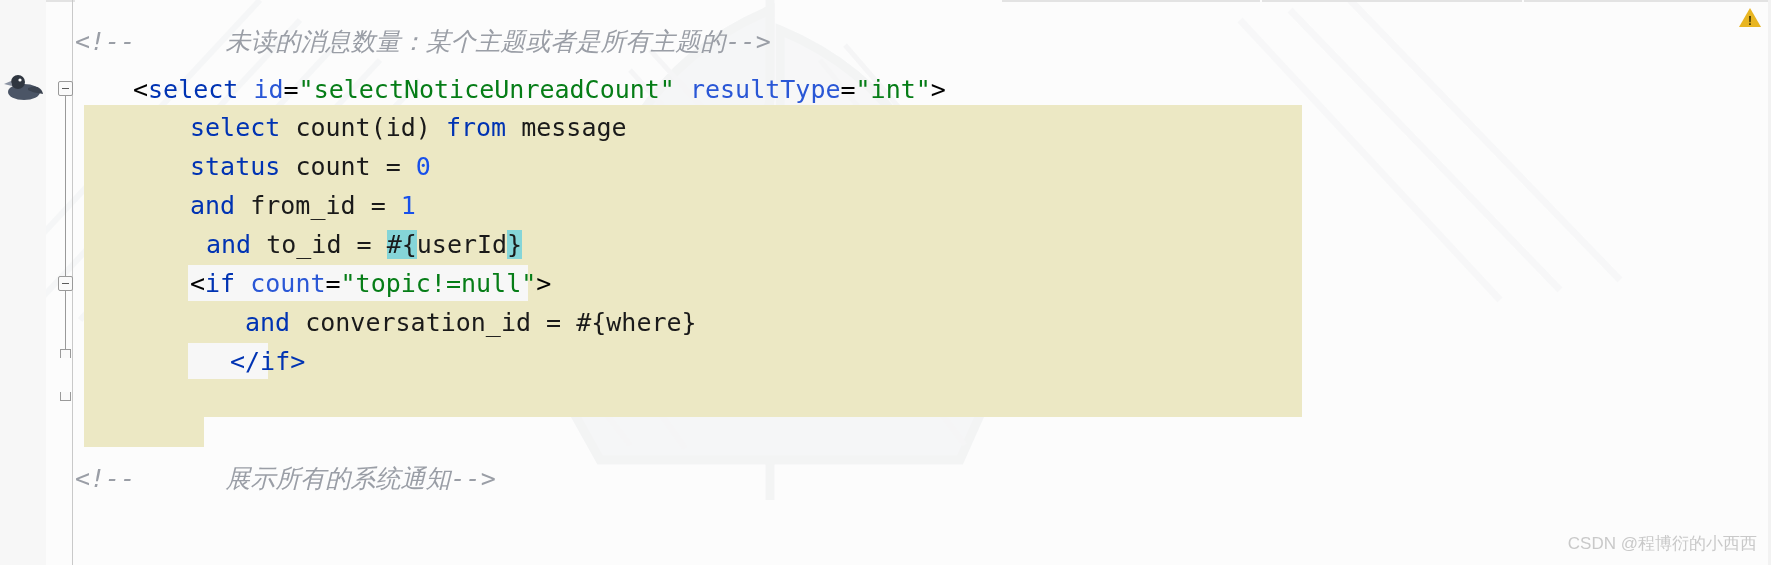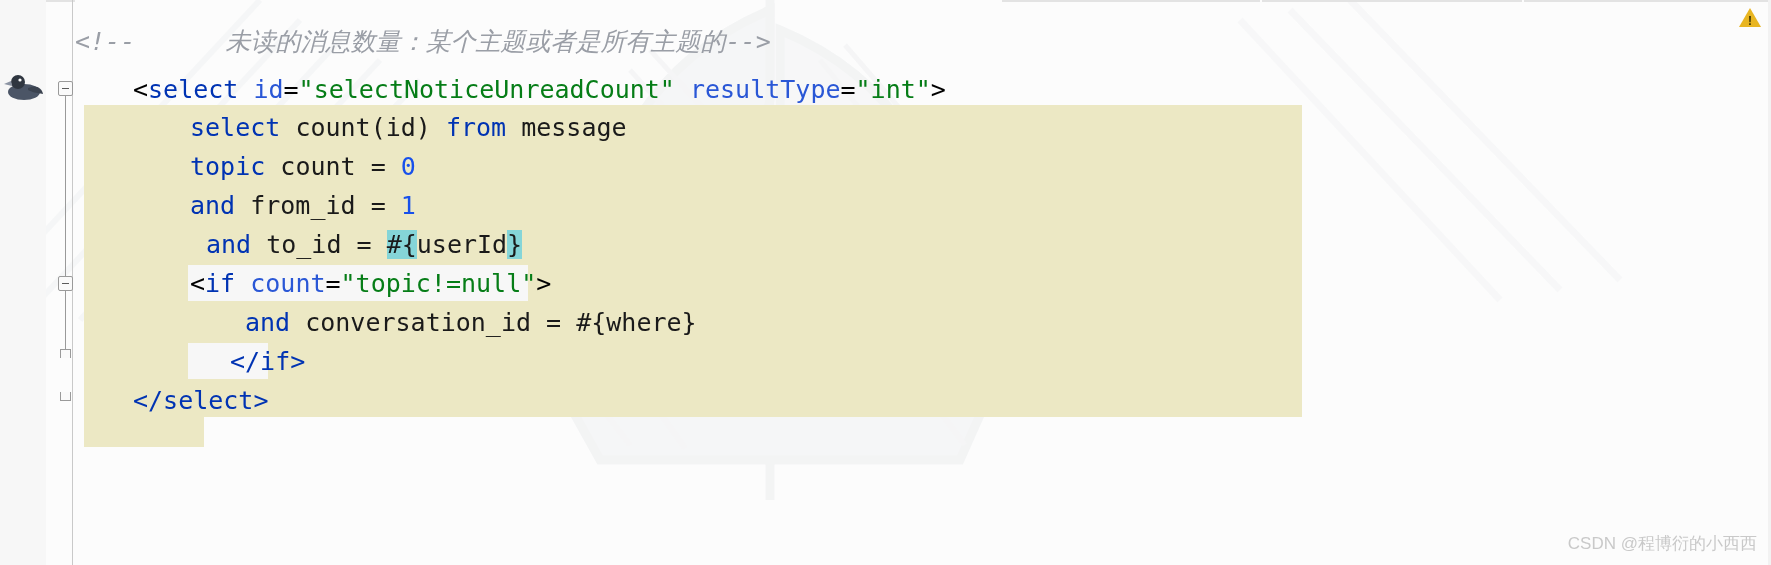--- a/index.html
+++ b/index.html
@@ -237,34 +237,34 @@
   <div class="hl-white" style="left:188px; top:343px; width:80px; height:36px;"></div>
 
   <div id="code">
 
     <div class="line" style="left:75px; top:22px;"><span class="comment">&lt;!--</span><span class="comment">      </span><span class="comment">未读的消息数量：某个主题或者是所有主题的--&gt;</span></div>
 
     <div class="line" style="left:133px; top:70px;"><span class="tagp">&lt;</span><span class="tagname">select</span><span class="plain"> </span><span class="attr">id</span><span class="tagp">=</span><span class="str">"selectNoticeUnreadCount"</span><span class="plain"> </span><span class="attr">resultType</span><span class="tagp">=</span><span class="str">"int"</span><span class="tagp">&gt;</span></div>
 
     <div class="line" style="left:190px; top:108px;"><span class="kw">select</span><span class="plain"> </span><span class="ident">count</span><span class="plain">(</span><span class="ident">id</span><span class="plain">)</span><span class="plain"> </span><span class="kw">from</span><span class="plain"> </span><span class="plain">message</span></div>
 
-    <div class="line" style="left:190px; top:147px;"><span class="kw">topic</span><span class="plain"> </span><span class="ident">count</span><span class="plain"> </span><span class="plain">=</span><span class="plain"> </span><span class="num">0</span></div>
+    <div class="line" style="left:190px; top:147px;"><span class="kw">status</span><span class="plain"> </span><span class="ident">count</span><span class="plain"> </span><span class="plain">=</span><span class="plain"> </span><span class="num">0</span></div>
 
     <div class="line" style="left:190px; top:186px;"><span class="kw">and</span><span class="plain"> </span><span class="ident">from_id</span><span class="plain"> </span><span class="plain">=</span><span class="plain"> </span><span class="num">1</span></div>
 
     <div class="line" style="left:190px; top:225px;margin-left:16px;"><span class="kw">and</span><span class="plain"> </span><span class="ident">to_id</span><span class="plain"> </span><span class="plain">=</span><span class="plain"> </span><span class="plain brace-hl">#{</span><span class="plain">userId</span><span class="plain brace-hl">}</span></div>
 
     <div class="line" style="left:190px; top:264px;"><span class="tagp">&lt;</span><span class="tagname">if</span><span class="plain"> </span><span class="attr">count</span><span class="tagp">=</span><span class="str">"topic!=null"</span><span class="tagp">&gt;</span></div>
 
     <div class="line" style="left:245px; top:303px;"><span class="kw">and</span><span class="plain"> </span><span class="ident">conversation_id</span><span class="plain"> </span><span class="plain">=</span><span class="plain"> </span><span class="plain">#{</span><span class="plain">where</span><span class="plain">}</span></div>
 
     <div class="line" style="left:190px; top:342px;margin-left:40px;"><span class="tagname">&lt;/if&gt;</span></div>
 
-    <div class="line" style="left:133px; top:381px;"><span class="tagname">&lt;/select&gt;</span></div>
-
+
+    <div class="line" style="left:75px; top:458px; top:459px;"><span class="comment">&lt;!--</span><span class="comment">      </span><span class="comment">展示所有的系统通知--&gt;</span></div>
   </div>
 
   <div class="warn-tri"></div>
   <div class="warn-bang">!</div>
 
   <div class="right-edge"></div>
 
   <div class="csdn">CSDN @程博衍的小西西</div>
 </div>
 

